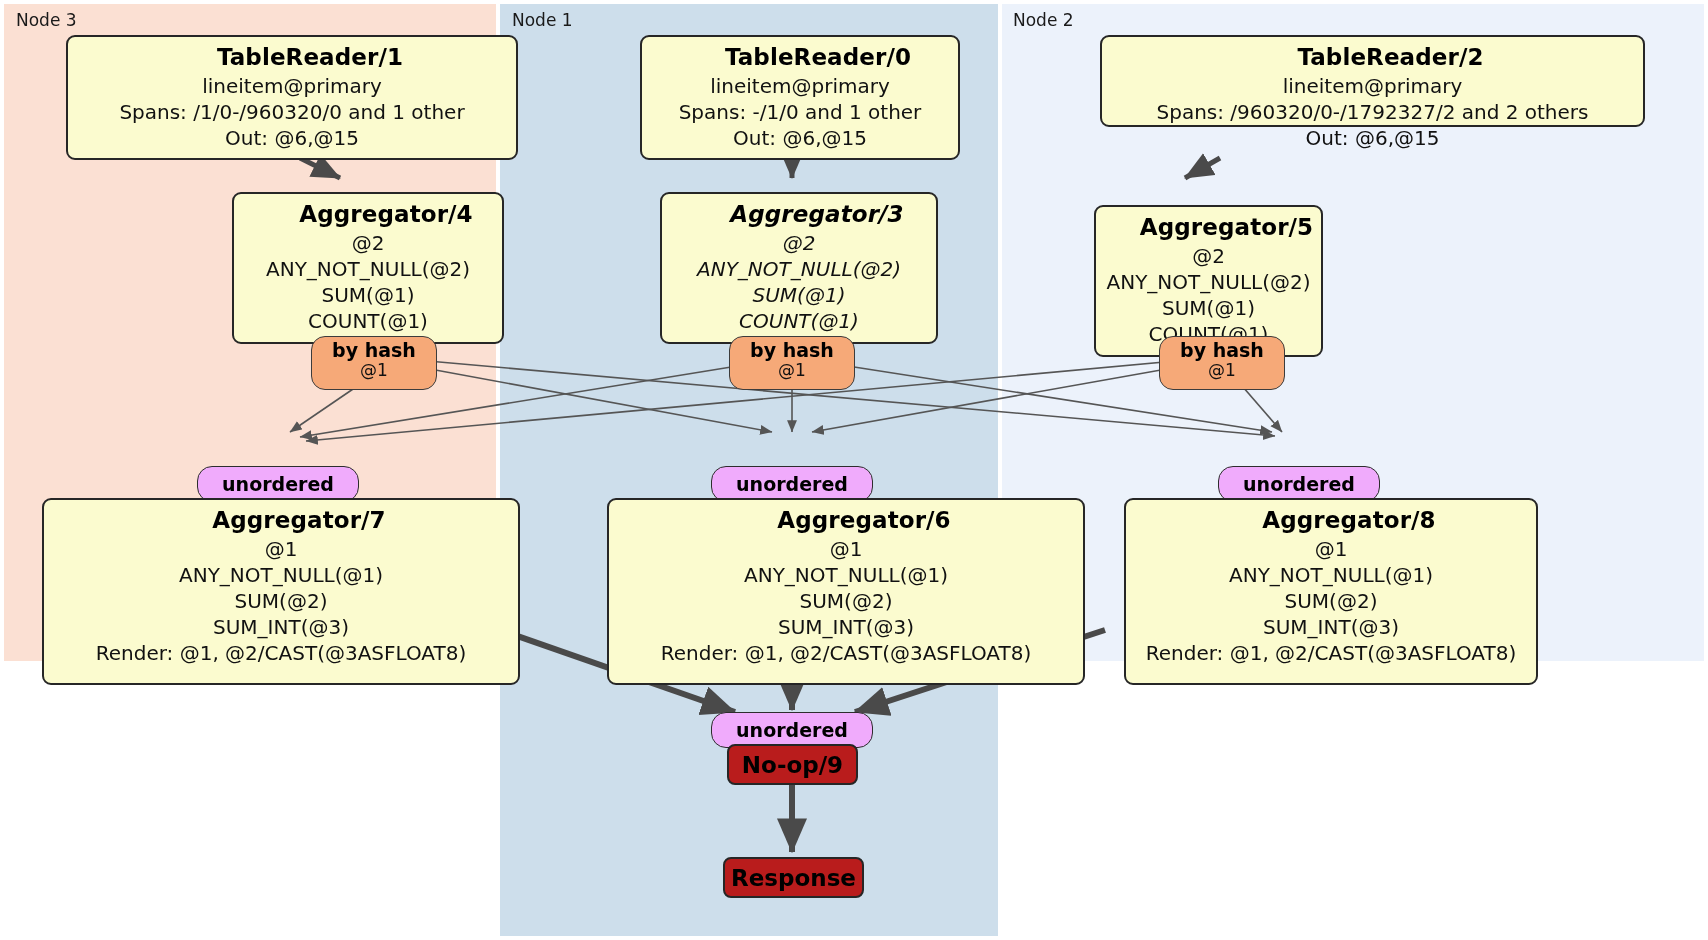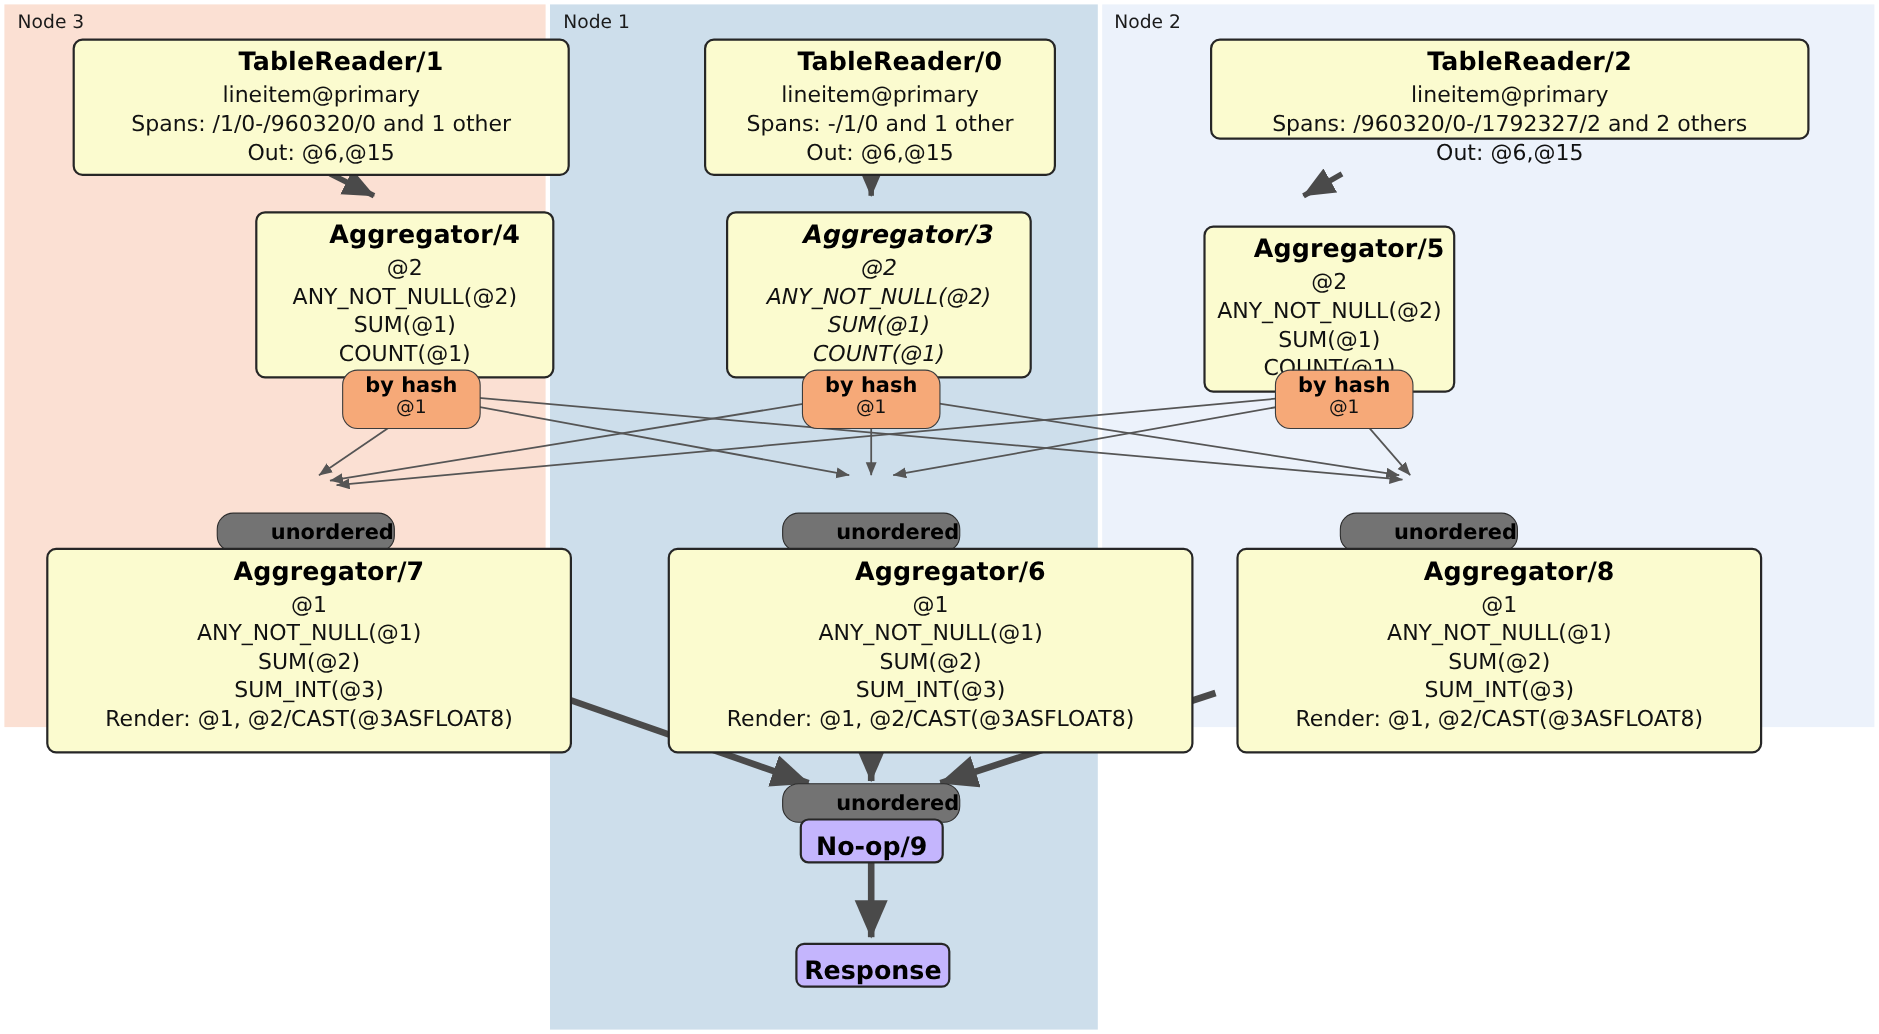--- a/index.html
+++ b/index.html
@@ -56,26 +56,26 @@
   }
   .proc-line {
     font-size: 20px;
     color: #111;
     display: block;
     white-space: nowrap;
   }
   .small-box {
     position: absolute;
     box-sizing: border-box;
-    background: #c4b5fd;
+    background: #b91c1c;
     border: 2.2px solid #262626;
     border-radius: 8px;
     text-align: center;
     display: flex;
-    align-items: flex-end;
+    align-items: center;
     justify-content: center;
   }
   .small-box span {
     font-weight: bold;
     font-size: 23px;
     color: #000;
   }
   .badge-hash {
     position: absolute;
     box-sizing: border-box;
@@ -93,26 +93,26 @@
     color: #000;
   }
   .badge-hash .bh-s {
     display: block;
     font-size: 17px;
     color: #111;
   }
   .badge-unordered {
     position: absolute;
     box-sizing: border-box;
-    background: #737373;
+    background: #f0abfc;
     border: 1.8px solid #2d2d2d;
     border-radius: 15px;
     display: flex;
     align-items: center;
-    justify-content: flex-end;
+    justify-content: center;
   }
   .badge-unordered span {
     font-weight: bold;
     font-size: 19px;
     color: #000;
   }
 </style>
 </head>
 <body>
 
@@ -239,21 +239,21 @@
 
   <div class="proc-box" style="left:583px; top:498px; width:478px; height:187px;margin-left:24px;">
     <span class="proc-title">Aggregator/6</span>
     <span class="proc-line">@1</span>
     <span class="proc-line">ANY_NOT_NULL(@1)</span>
     <span class="proc-line">SUM(@2)</span>
     <span class="proc-line">SUM_INT(@3)</span>
     <span class="proc-line">Render: @1, @2/CAST(@3ASFLOAT8)</span>
   </div>
 
-  <div class="proc-box" style="left:1124px; top:498px; width:478px; height:187px;">
+  <div class="proc-box" style="left:1124px; top:498px; width:414px; height:187px;">
     <span class="proc-title">Aggregator/8</span>
     <span class="proc-line">@1</span>
     <span class="proc-line">ANY_NOT_NULL(@1)</span>
     <span class="proc-line">SUM(@2)</span>
     <span class="proc-line">SUM_INT(@3)</span>
     <span class="proc-line">Render: @1, @2/CAST(@3ASFLOAT8)</span>
   </div>
 
   <div class="badge-unordered" style="left:711px; top:712px; width:162px; height:36px;">
     <span>unordered</span>

